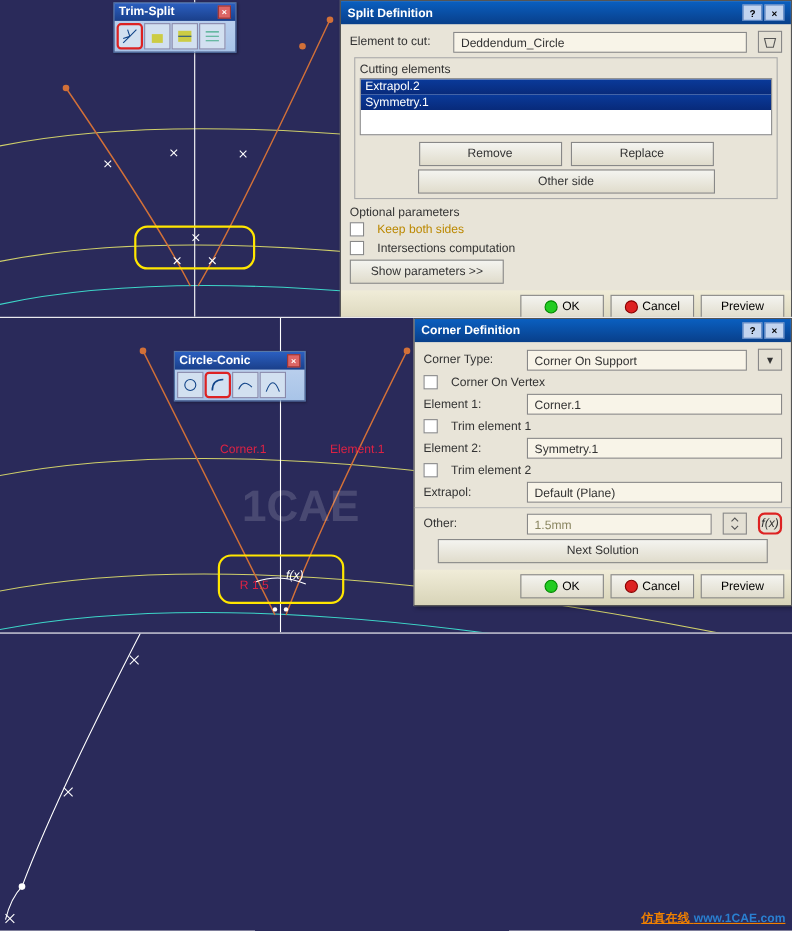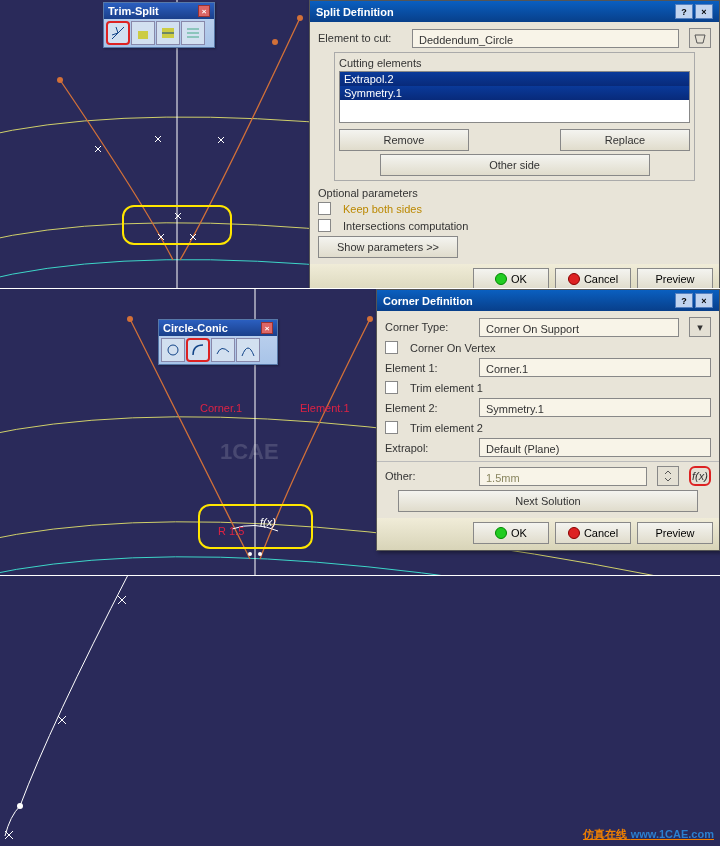--- a/index.html
+++ b/index.html
@@ -26,37 +26,37 @@
   
   .dlg { position: absolute; background: #e8e4d8; border: 1px solid #555; box-shadow: 2px 2px 4px rgba(0,0,0,.4); }
   .dlg-title { background: linear-gradient(#0a5fc0,#083f8a); color: #fff; font-weight: bold; padding: 3px 6px; display: flex; justify-content: space-between; align-items: center; }
   .dlg-title .ctl { display: flex; gap: 2px; }
   .dlg-title .wbtn { width: 18px; height: 15px; background: #c2d4ef; border: 1px solid #5580c0; font-size: 9px; display: flex; align-items: center; justify-content: center; color: #000; }
   .dlg-body { padding: 6px 8px; color: #333; }
   .row { display: flex; align-items: center; margin-bottom: 4px; gap: 8px; }
   .lab { width: 86px; }
   .field { flex: 1; height: 19px; border: 1px solid #888; background: #f8f4e8; padding: 1px 6px; display: flex; align-items: flex-end; }
   .small-btn { width: 22px; height: 20px; border: 1px solid #888; background: #e4e0d4; margin-left: 2px; display: flex; align-items: center; justify-content: center; }
-  .fieldset { border: 1px solid #aaa; padding: 4px; margin: 2px 16px 6px; }
+  .fieldset { border: 1px solid #aaa; padding: 4px; margin: 2px 4px 6px; }
   .fieldset-leg { font-size: 11px; color: #333; margin-bottom: 2px; }
   .listbox { height: 52px; border: 1px solid #888; background: #fff; overflow: hidden; }
   .listbox .item { background: linear-gradient(#0a3a9a,#082a7a); color: #fff; padding: 1px 4px; font-size: 11px; }
   .btn { height: 22px; min-width: 76px; border: 1px solid #888; background: linear-gradient(#f4f4f0,#e0dccc); display: inline-flex; align-items: center; justify-content: center; padding: 0 8px; }
   .btn-row { display: flex; gap: 8px; justify-content: center; margin-top: 3px; }
   .check { width: 13px; height: 13px; border: 1px solid #888; background: #fff; margin-right: 4px; }
   .ok-dot { width: 12px; height: 12px; border-radius: 50%; margin-right: 4px; display: inline-block; }
   .green { background: #2c2; border: 1px solid #080; }
   .red { background: #d22; border: 1px solid #800; }
   .sep { height: 1px; background: #bbb; margin: 4px -8px; }
   .foot { display: flex; align-items: center; gap: 6px; padding: 4px 6px 6px; background: linear-gradient(#f0ecd8,#d8d4b8); }
   .radius-hl { border: 2px solid #d22; border-radius: 6px; padding: 0 2px; }
   
   
   .wm { position: absolute; color: rgba(255,255,255,.15); font-weight: bold; pointer-events: none; }
-  .wm.center { font-size: 22px; }
+  .wm.center { font-size: 40px; }
   .footer-note { position: absolute; bottom: 4px; right: 6px; color: #f08000; font-weight: bold; font-size: 13px; text-decoration: underline; }
   .wechat-note { position: absolute; bottom: 40px; right: 100px; color: #aaa; font-size: 14px; display: flex; align-items: center; gap: 6px; }
   .wechat-ico { width: 26px; height: 26px; border-radius: 50%; background: radial-gradient(#4c4,#2a2); }
 </style>
 </head>
 <body>
 
 <div class="panel panel1">
   <svg class="geo-svg" viewBox="0 0 720 288">
 
@@ -142,21 +142,21 @@
               <path d="M2 3 H12 L10 11 H4 Z" fill="none" stroke="#555"></path>
             </svg>
           </div>
       </div>
       <div class="fieldset">
         <div class="fieldset-leg">Cutting elements</div>
         <div class="listbox">
           <div class="item">Extrapol.2</div>
           <div class="item">Symmetry.1</div>
         </div>
-        <div class="btn-row" style="margin-top:6px;justify-content:space-between;">
+        <div class="btn-row" style="margin-top:6px;">
           <div class="btn" style="min-width:130px">
               <span>Remove</span>
             </div>
           <div class="btn" style="min-width:130px">
               <span>Replace</span>
             </div>
         </div>
         <div class="btn-row">
           <div class="btn" style="min-width:270px">
               <span>Other side</span>

